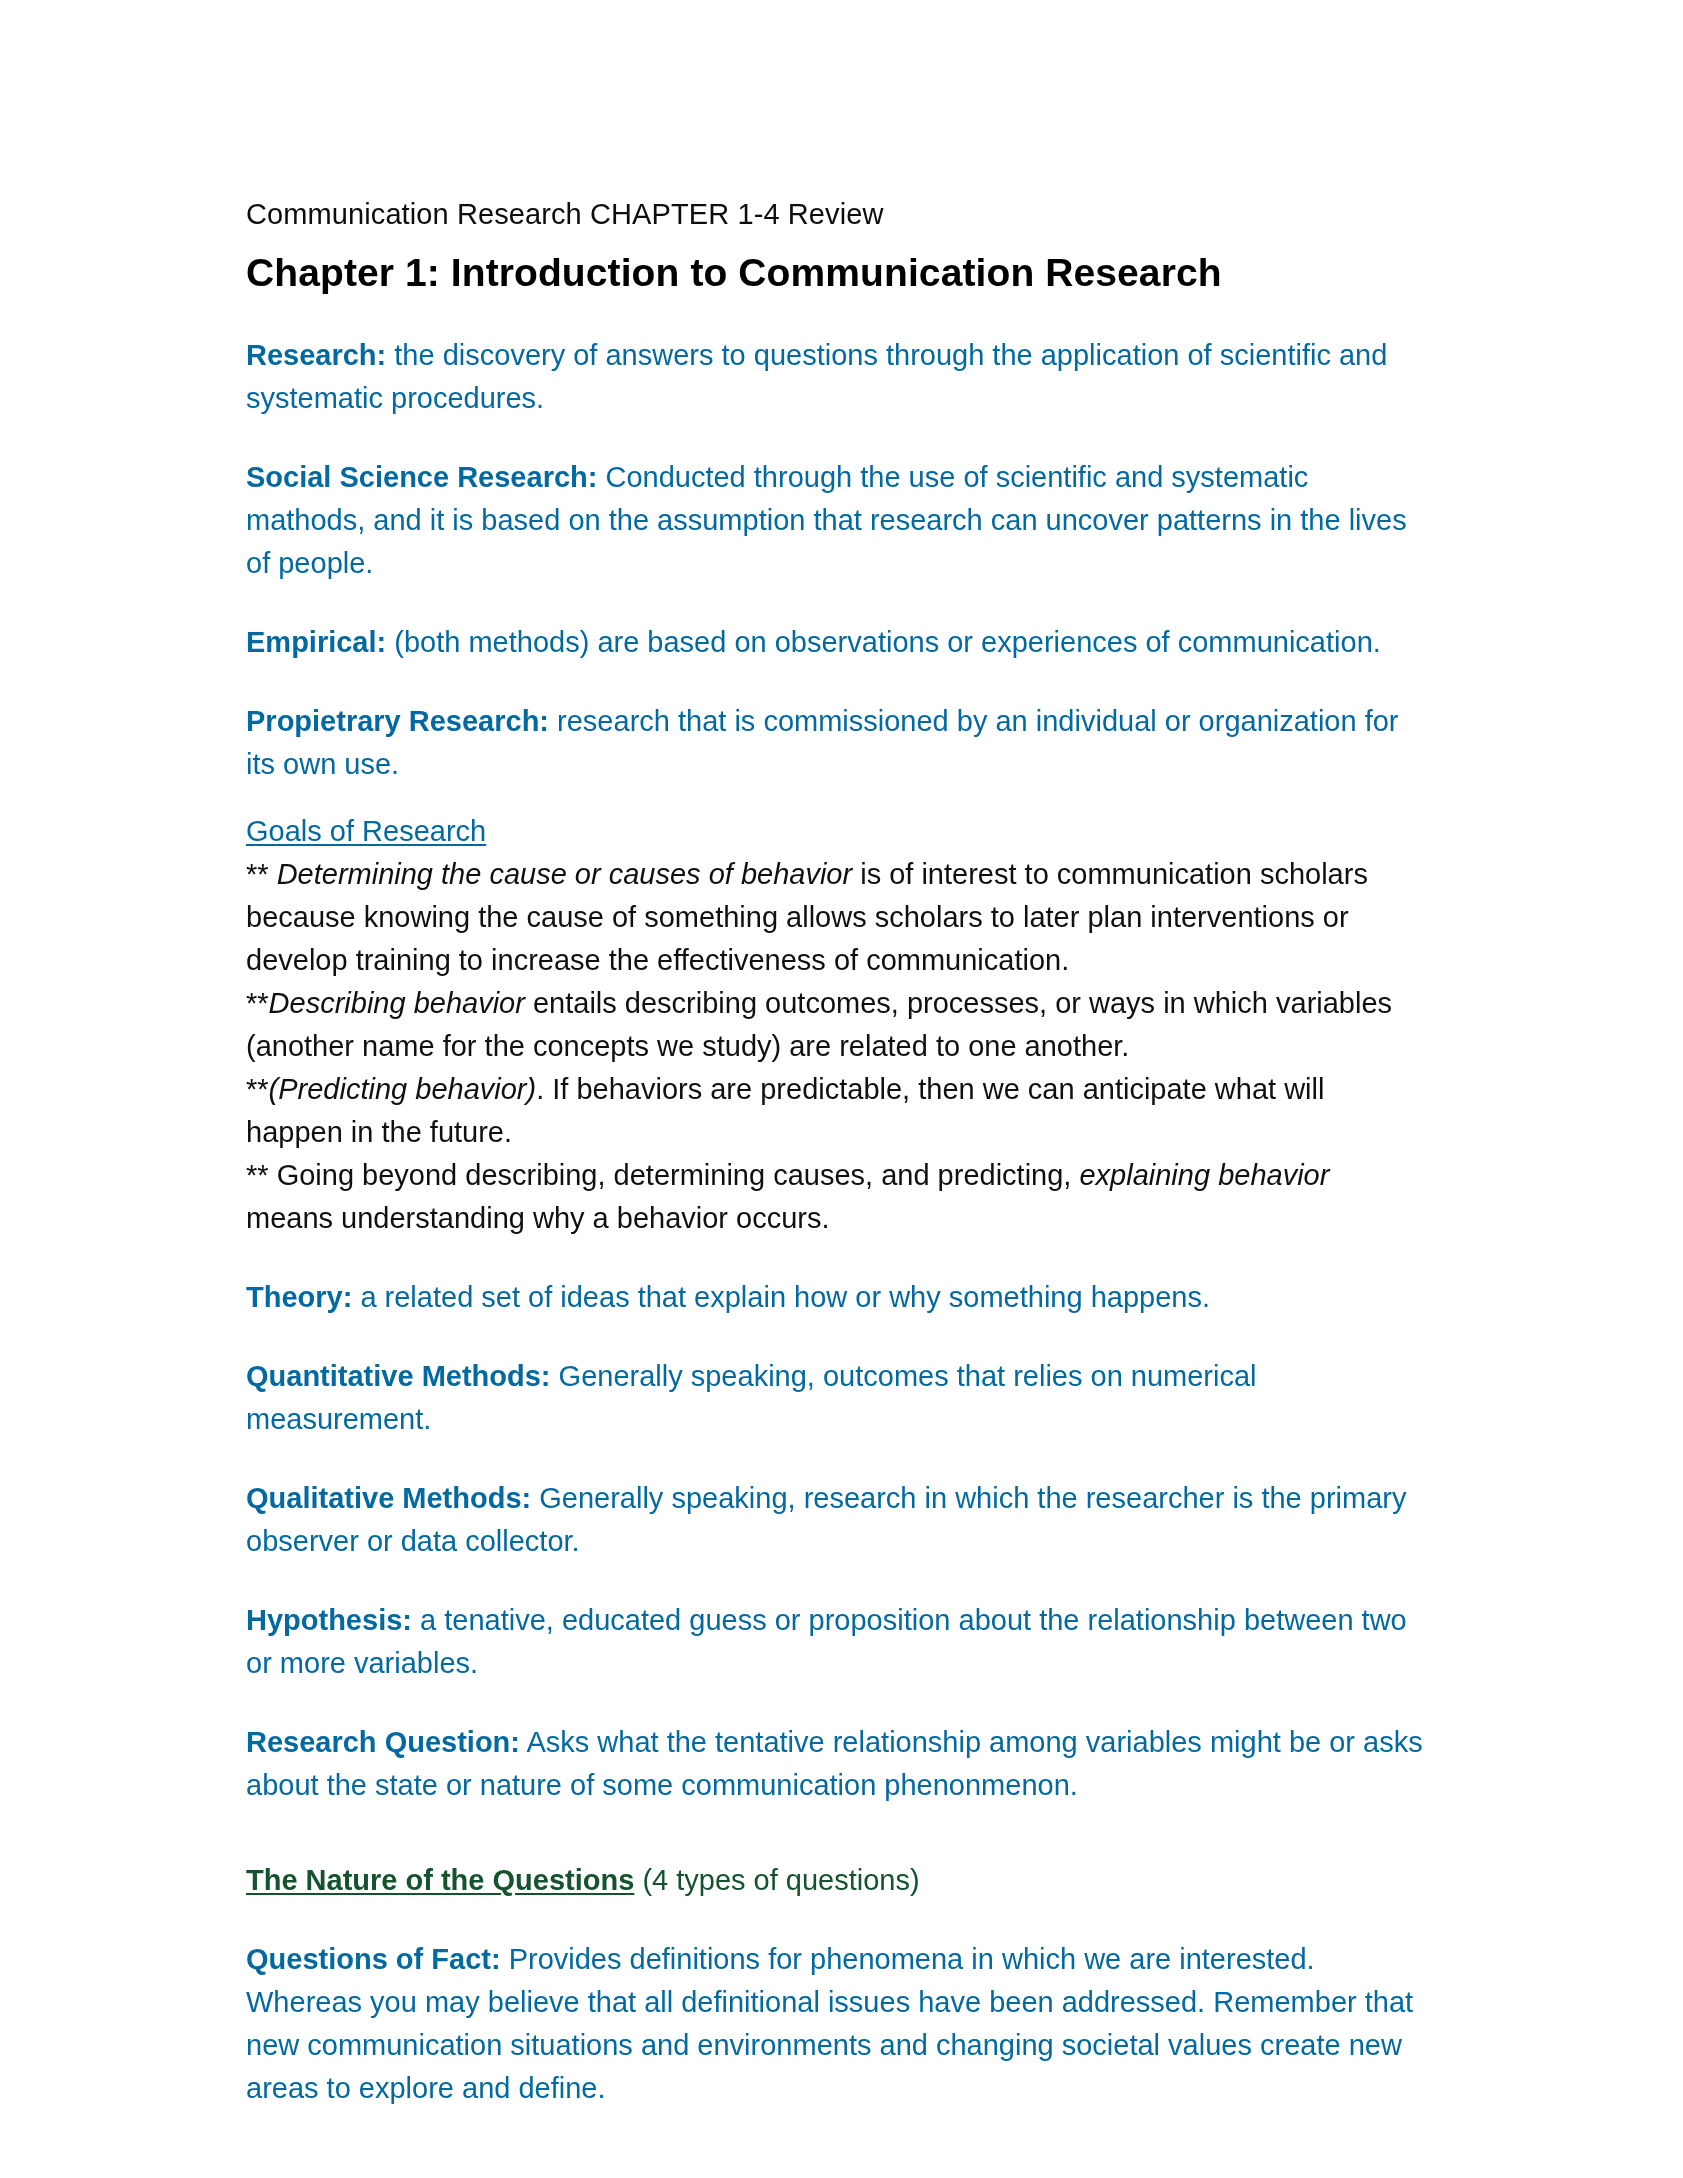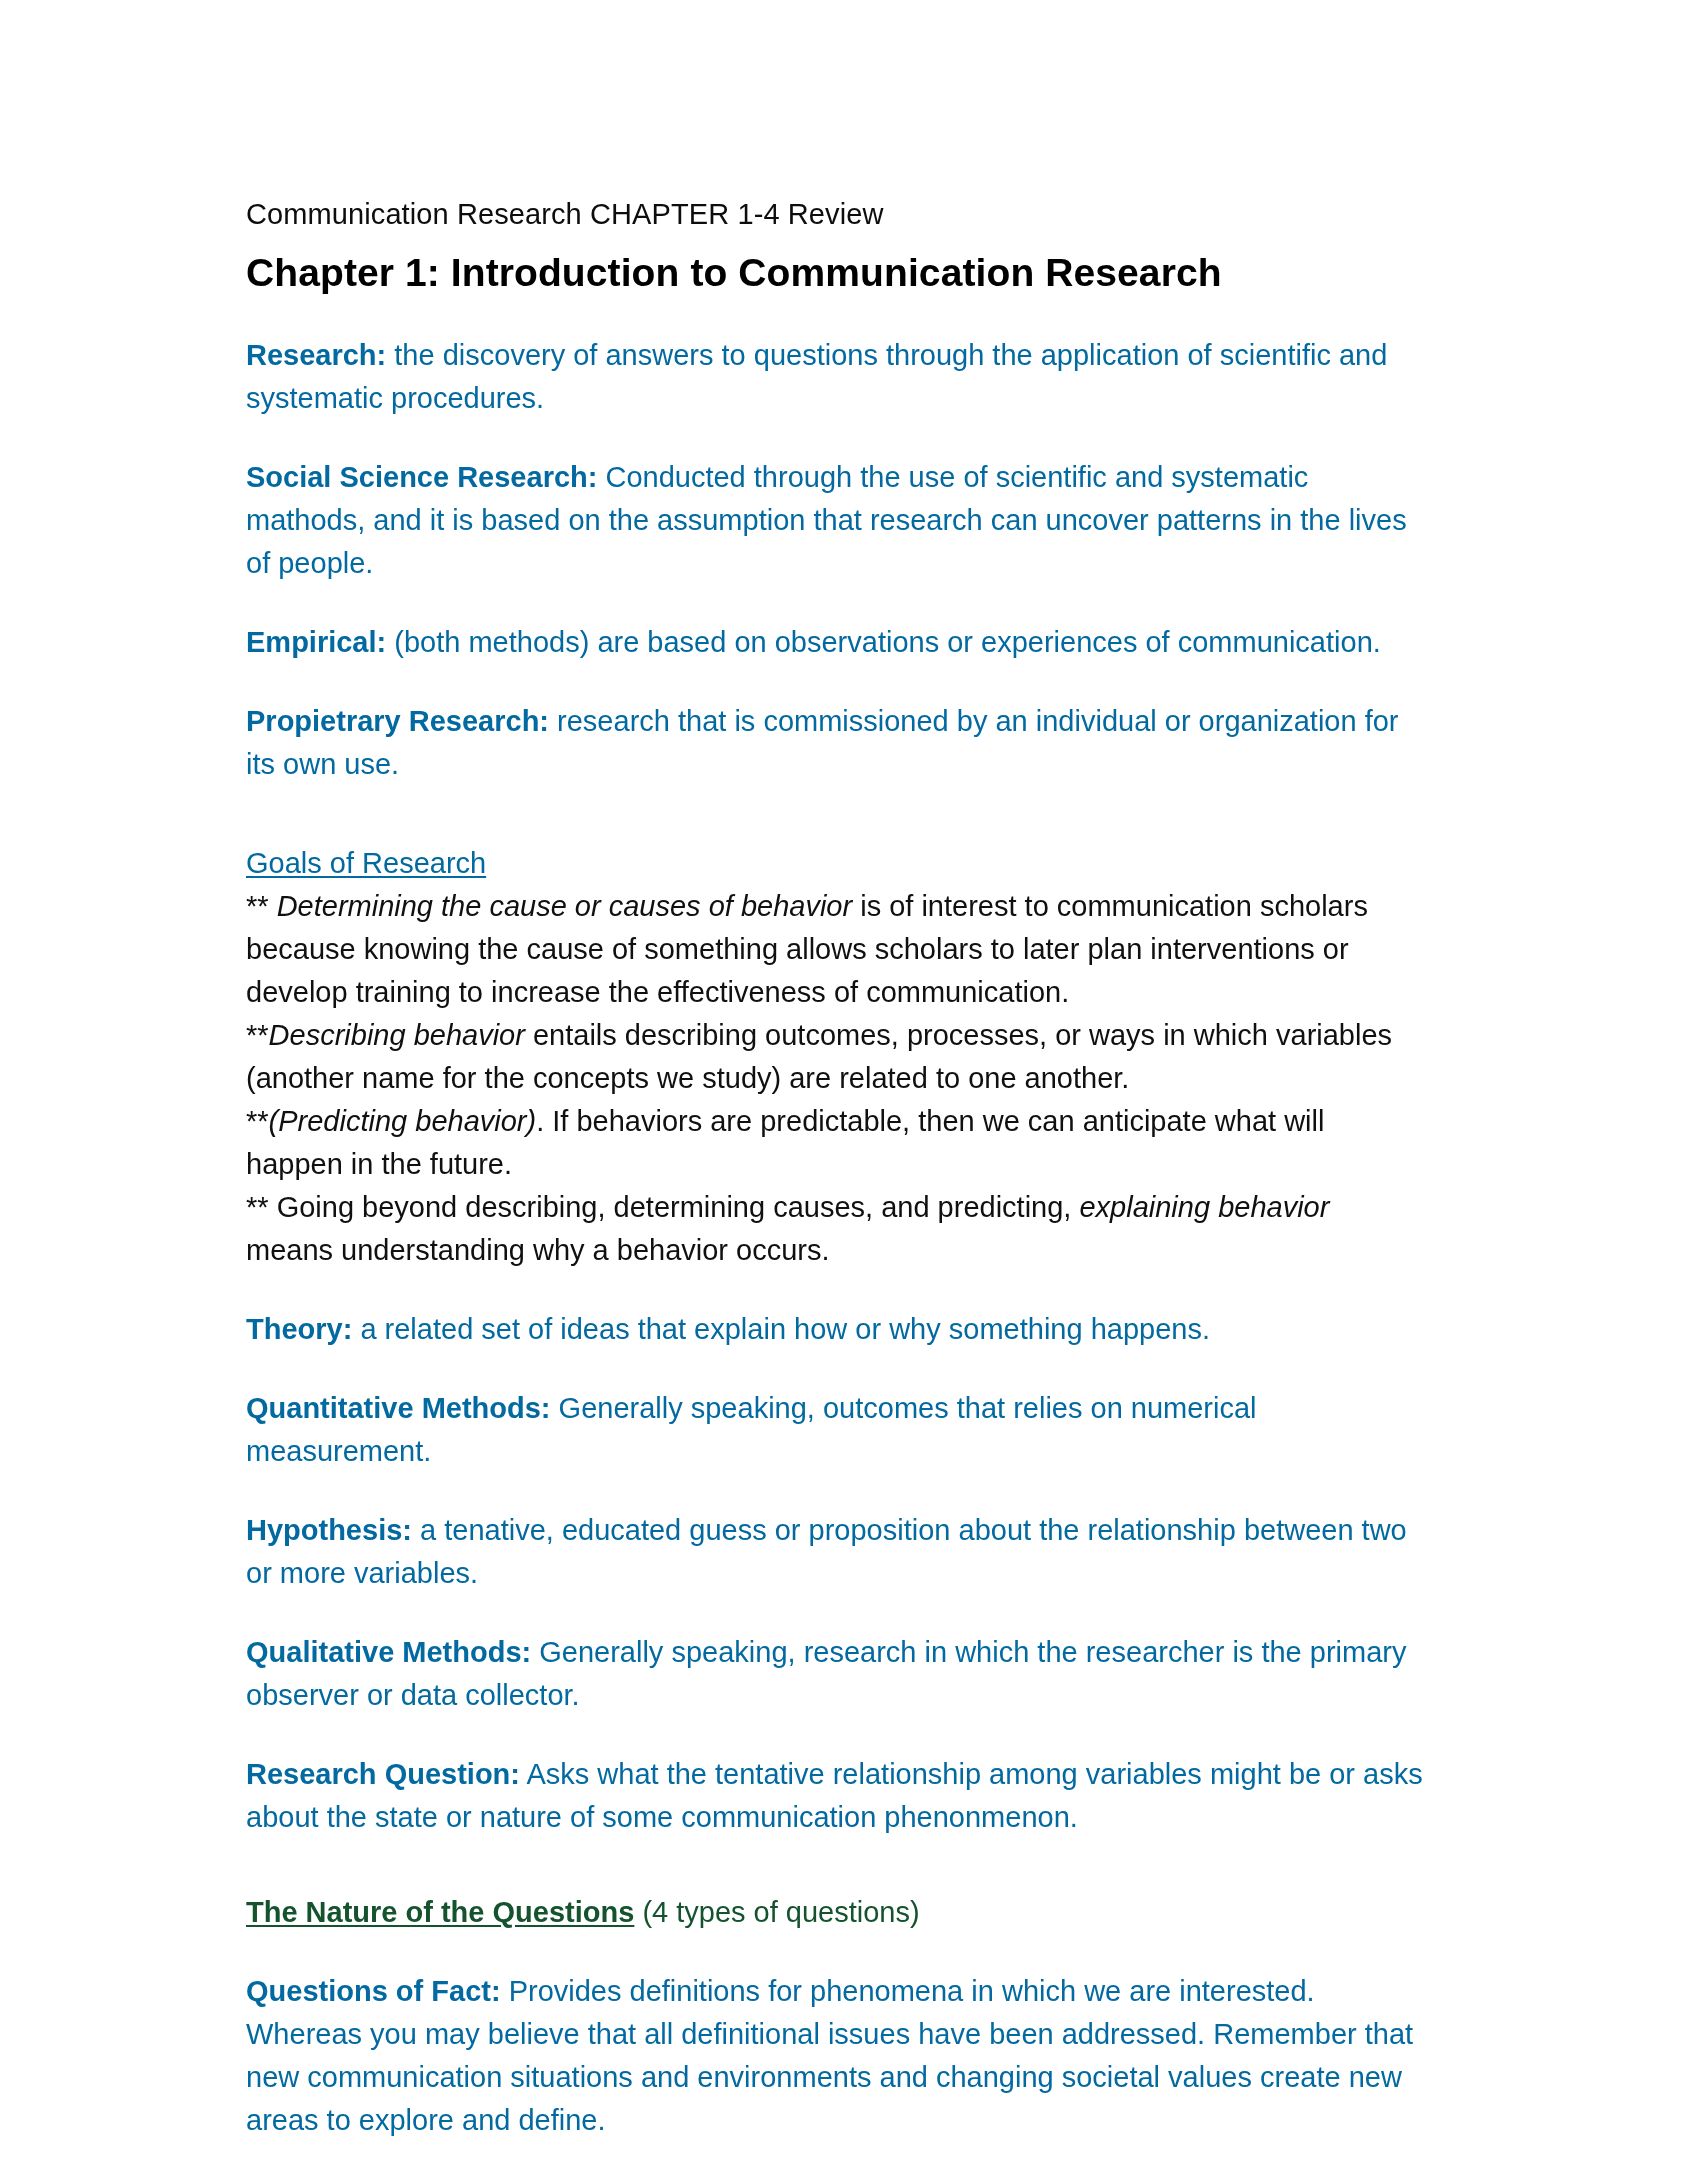--- a/index.html
+++ b/index.html
@@ -38,21 +38,21 @@
     letter-spacing: 0.1px;
   }
   .para {
     font-size: 29px;
     line-height: 43px;
     margin-top: 36px;
     color: #0369a1;
     text-align: left;
   }
   .para.goals-head {
-    margin-top: 56px;
+    margin-top: 24px;
     margin-bottom: 0;
   }
   .lead {
     font-weight: bold;
   }
   .uline {
     text-decoration: underline;
     text-underline-offset: 3px;
   }
   .ital {
@@ -121,25 +121,25 @@
 
     <div class="para">
       <span class="lead">Theory:</span><span> a related set of ideas that explain how or why something happens.</span>
     </div>
 
     <div class="para">
       <span class="lead">Quantitative Methods:</span><span> Generally speaking, outcomes that relies on numerical measurement.</span>
     </div>
 
     <div class="para">
-      <span class="lead">Hypothesis:</span><span> a tenative, educated guess or proposition about the relationship between two or more variables.</span>
+      <span class="lead">Qualitative Methods:</span><span> Generally speaking, research in which the researcher is the primary observer or data collector.</span>
     </div>
 
     <div class="para">
-      <span class="lead">Qualitative Methods:</span><span> Generally speaking, research in which the researcher is the primary observer or data collector.</span>
+      <span class="lead">Hypothesis:</span><span> a tenative, educated guess or proposition about the relationship between two or more variables.</span>
     </div>
 
     <div class="para">
       <span class="lead">Research Question:</span><span> Asks what the tentative relationship among variables might be or asks about the state or nature of some communication phenonmenon.</span>
     </div>
 
     <div class="sect-head">
       <span class="lead uline">The Nature of the Questions</span><span> (4 types of questions)</span>
     </div>
 

